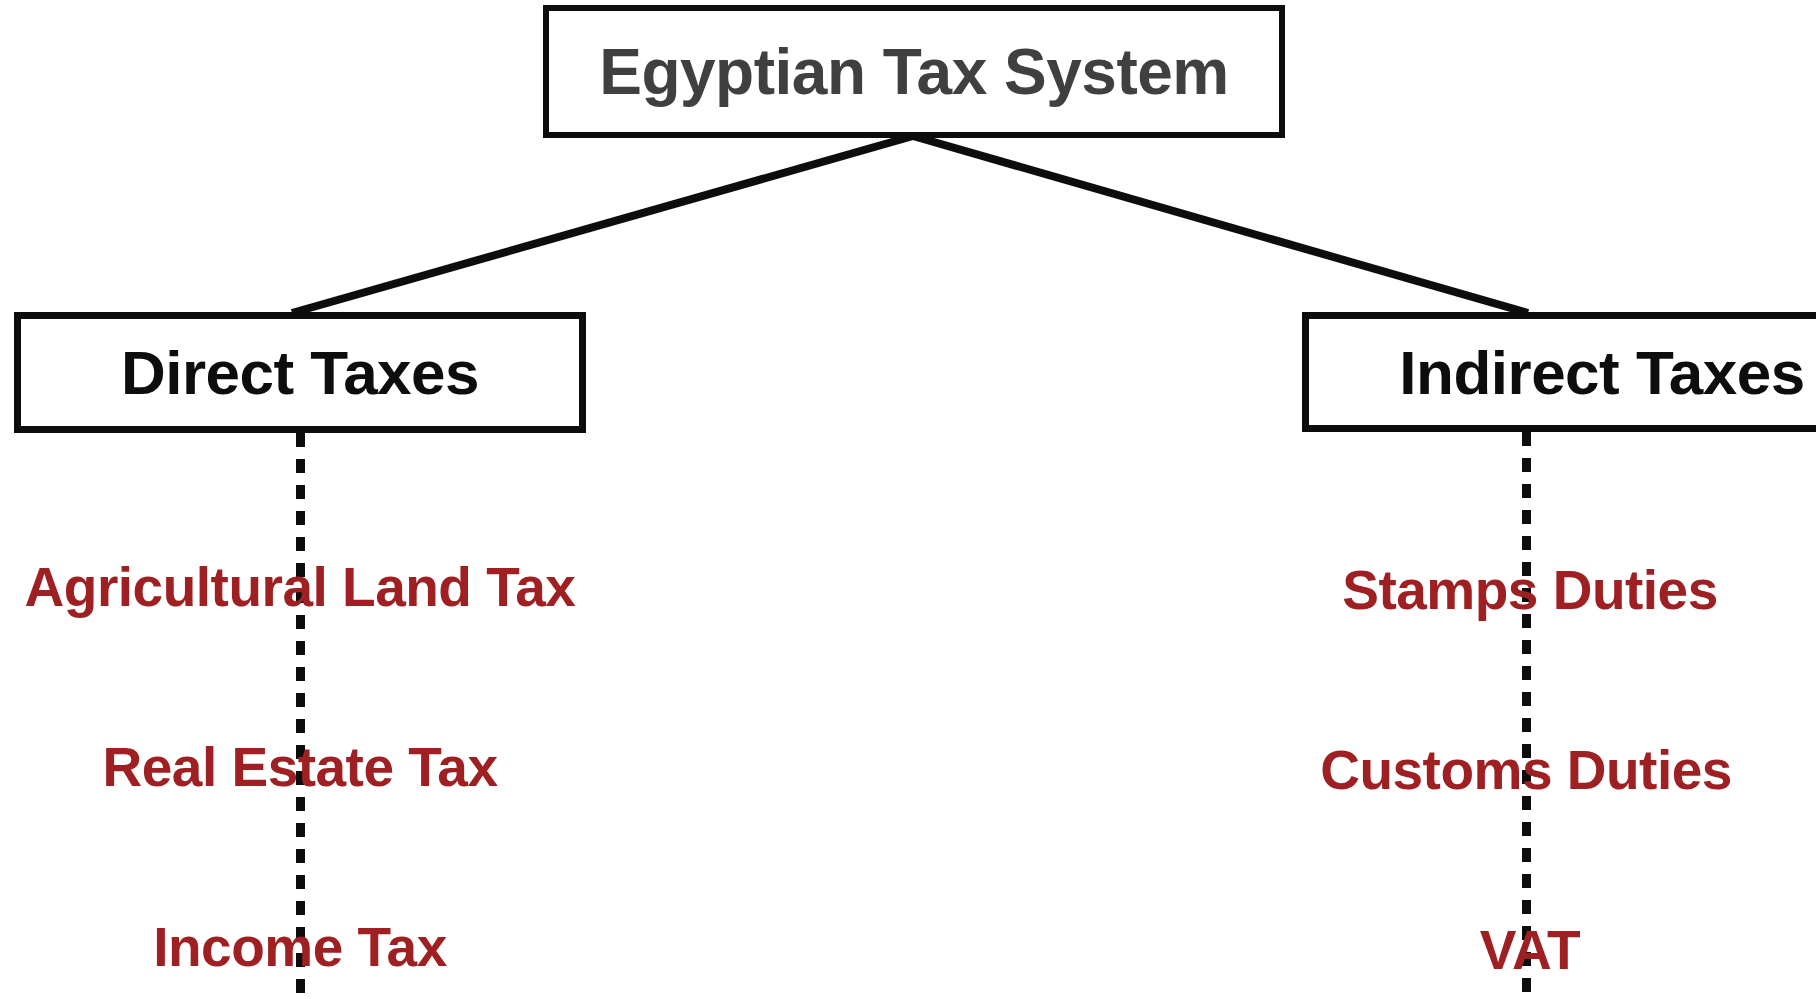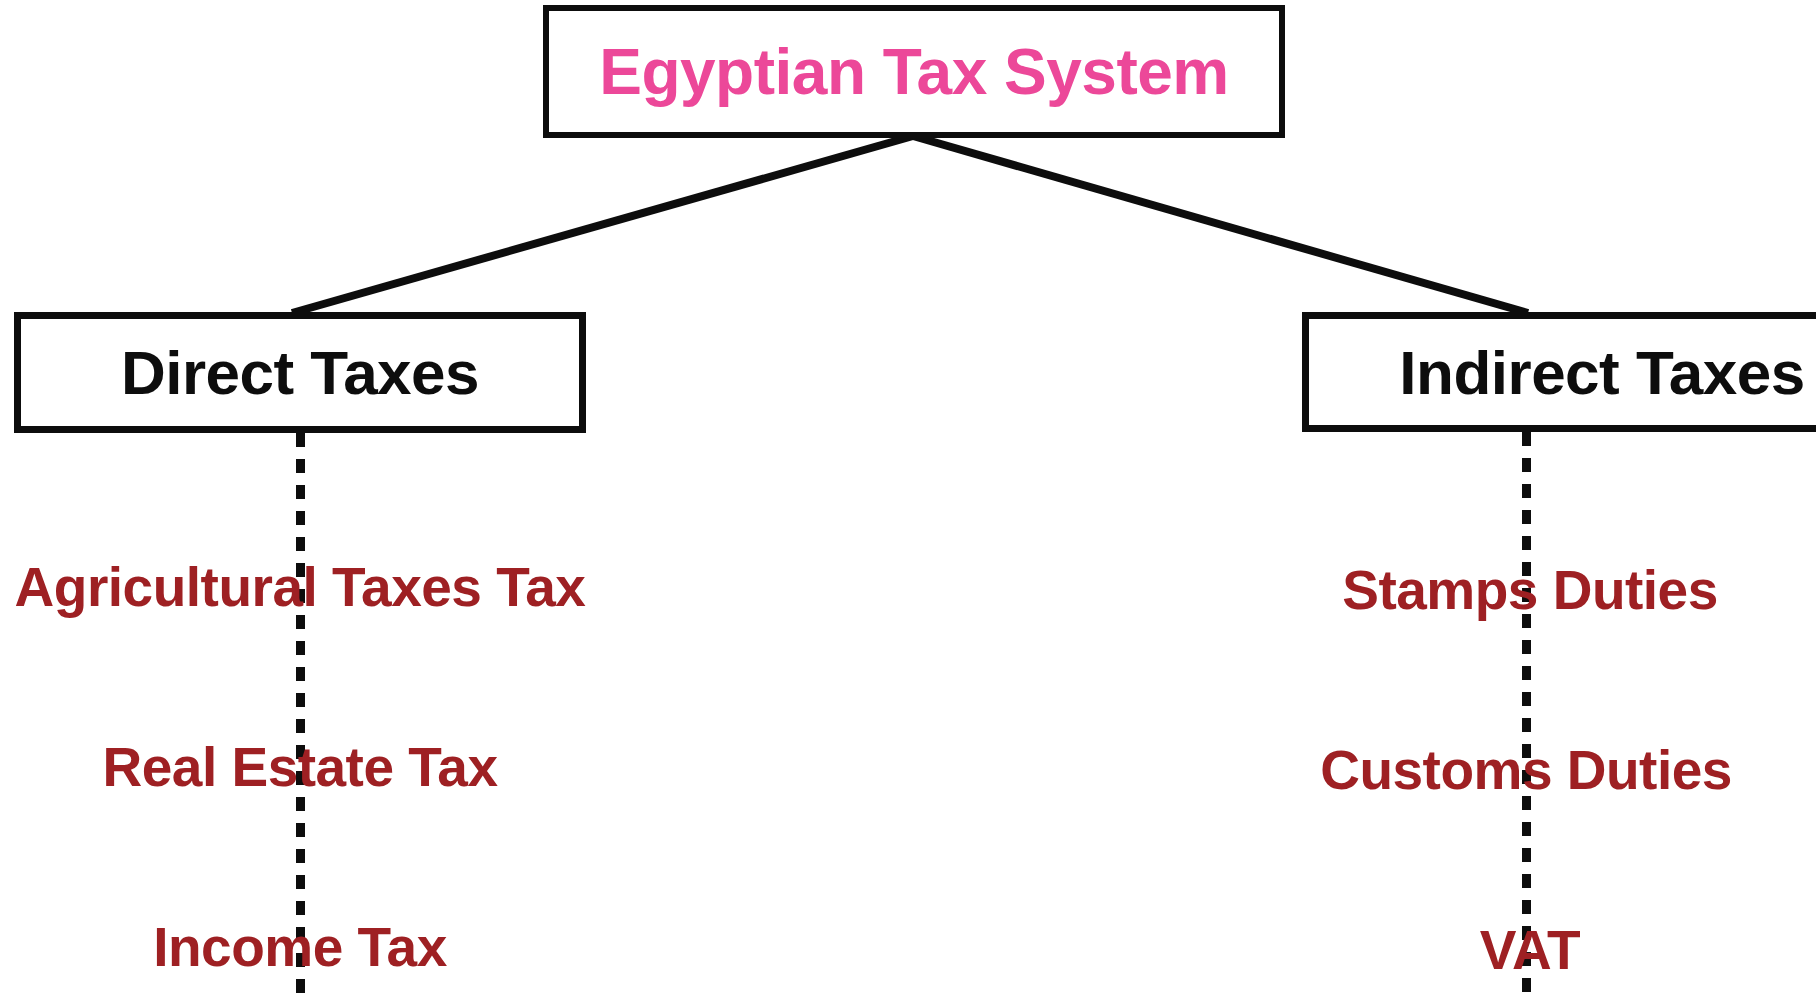--- a/index.html
+++ b/index.html
@@ -30,21 +30,21 @@
     letter-spacing: -0.5px;
     white-space: nowrap;
   }
   #root-box {
     left: 543px;
     top: 5px;
     width: 742px;
     height: 133px;
   }
   #root-box .node-label {
-    color: #ec4899;
+    color: #404040;
     font-size: 64px;
     text-align: center;
   }
   #direct-box {
     left: 14px;
     top: 312px;
     width: 572px;
     height: 121px;
     border-width: 7px;
   }
@@ -117,21 +117,21 @@
     <span class="node-label">Direct Taxes</span>
   </div>
 
   <div class="node-box" id="indirect-box">
     <span class="node-label">Indirect Taxes</span>
   </div>
 
   <div class="dotted-stem" id="stem-direct"></div>
   <div class="dotted-stem" id="stem-indirect"></div>
 
-  <div class="leaf-label" style="left:0px; top:555px; width:600px;">Agricultural Taxes Tax</div>
+  <div class="leaf-label" style="left:0px; top:555px; width:600px;">Agricultural Land Tax</div>
 
   <div class="leaf-label" style="left:0px; top:915px; width:600px;">Income Tax</div>
 
   <div class="leaf-label" style="left:0px; top:735px; width:600px;">Real Estate Tax</div>
 
   <div class="leaf-label" style="left:1230px; top:558px; width:600px;">Stamps Duties</div>
 
   <div class="leaf-label" style="left:1226px; top:738px; width:600px;">Customs Duties</div>
 
   <div class="leaf-label" style="left:1230px; top:918px; width:600px;">VAT</div>

